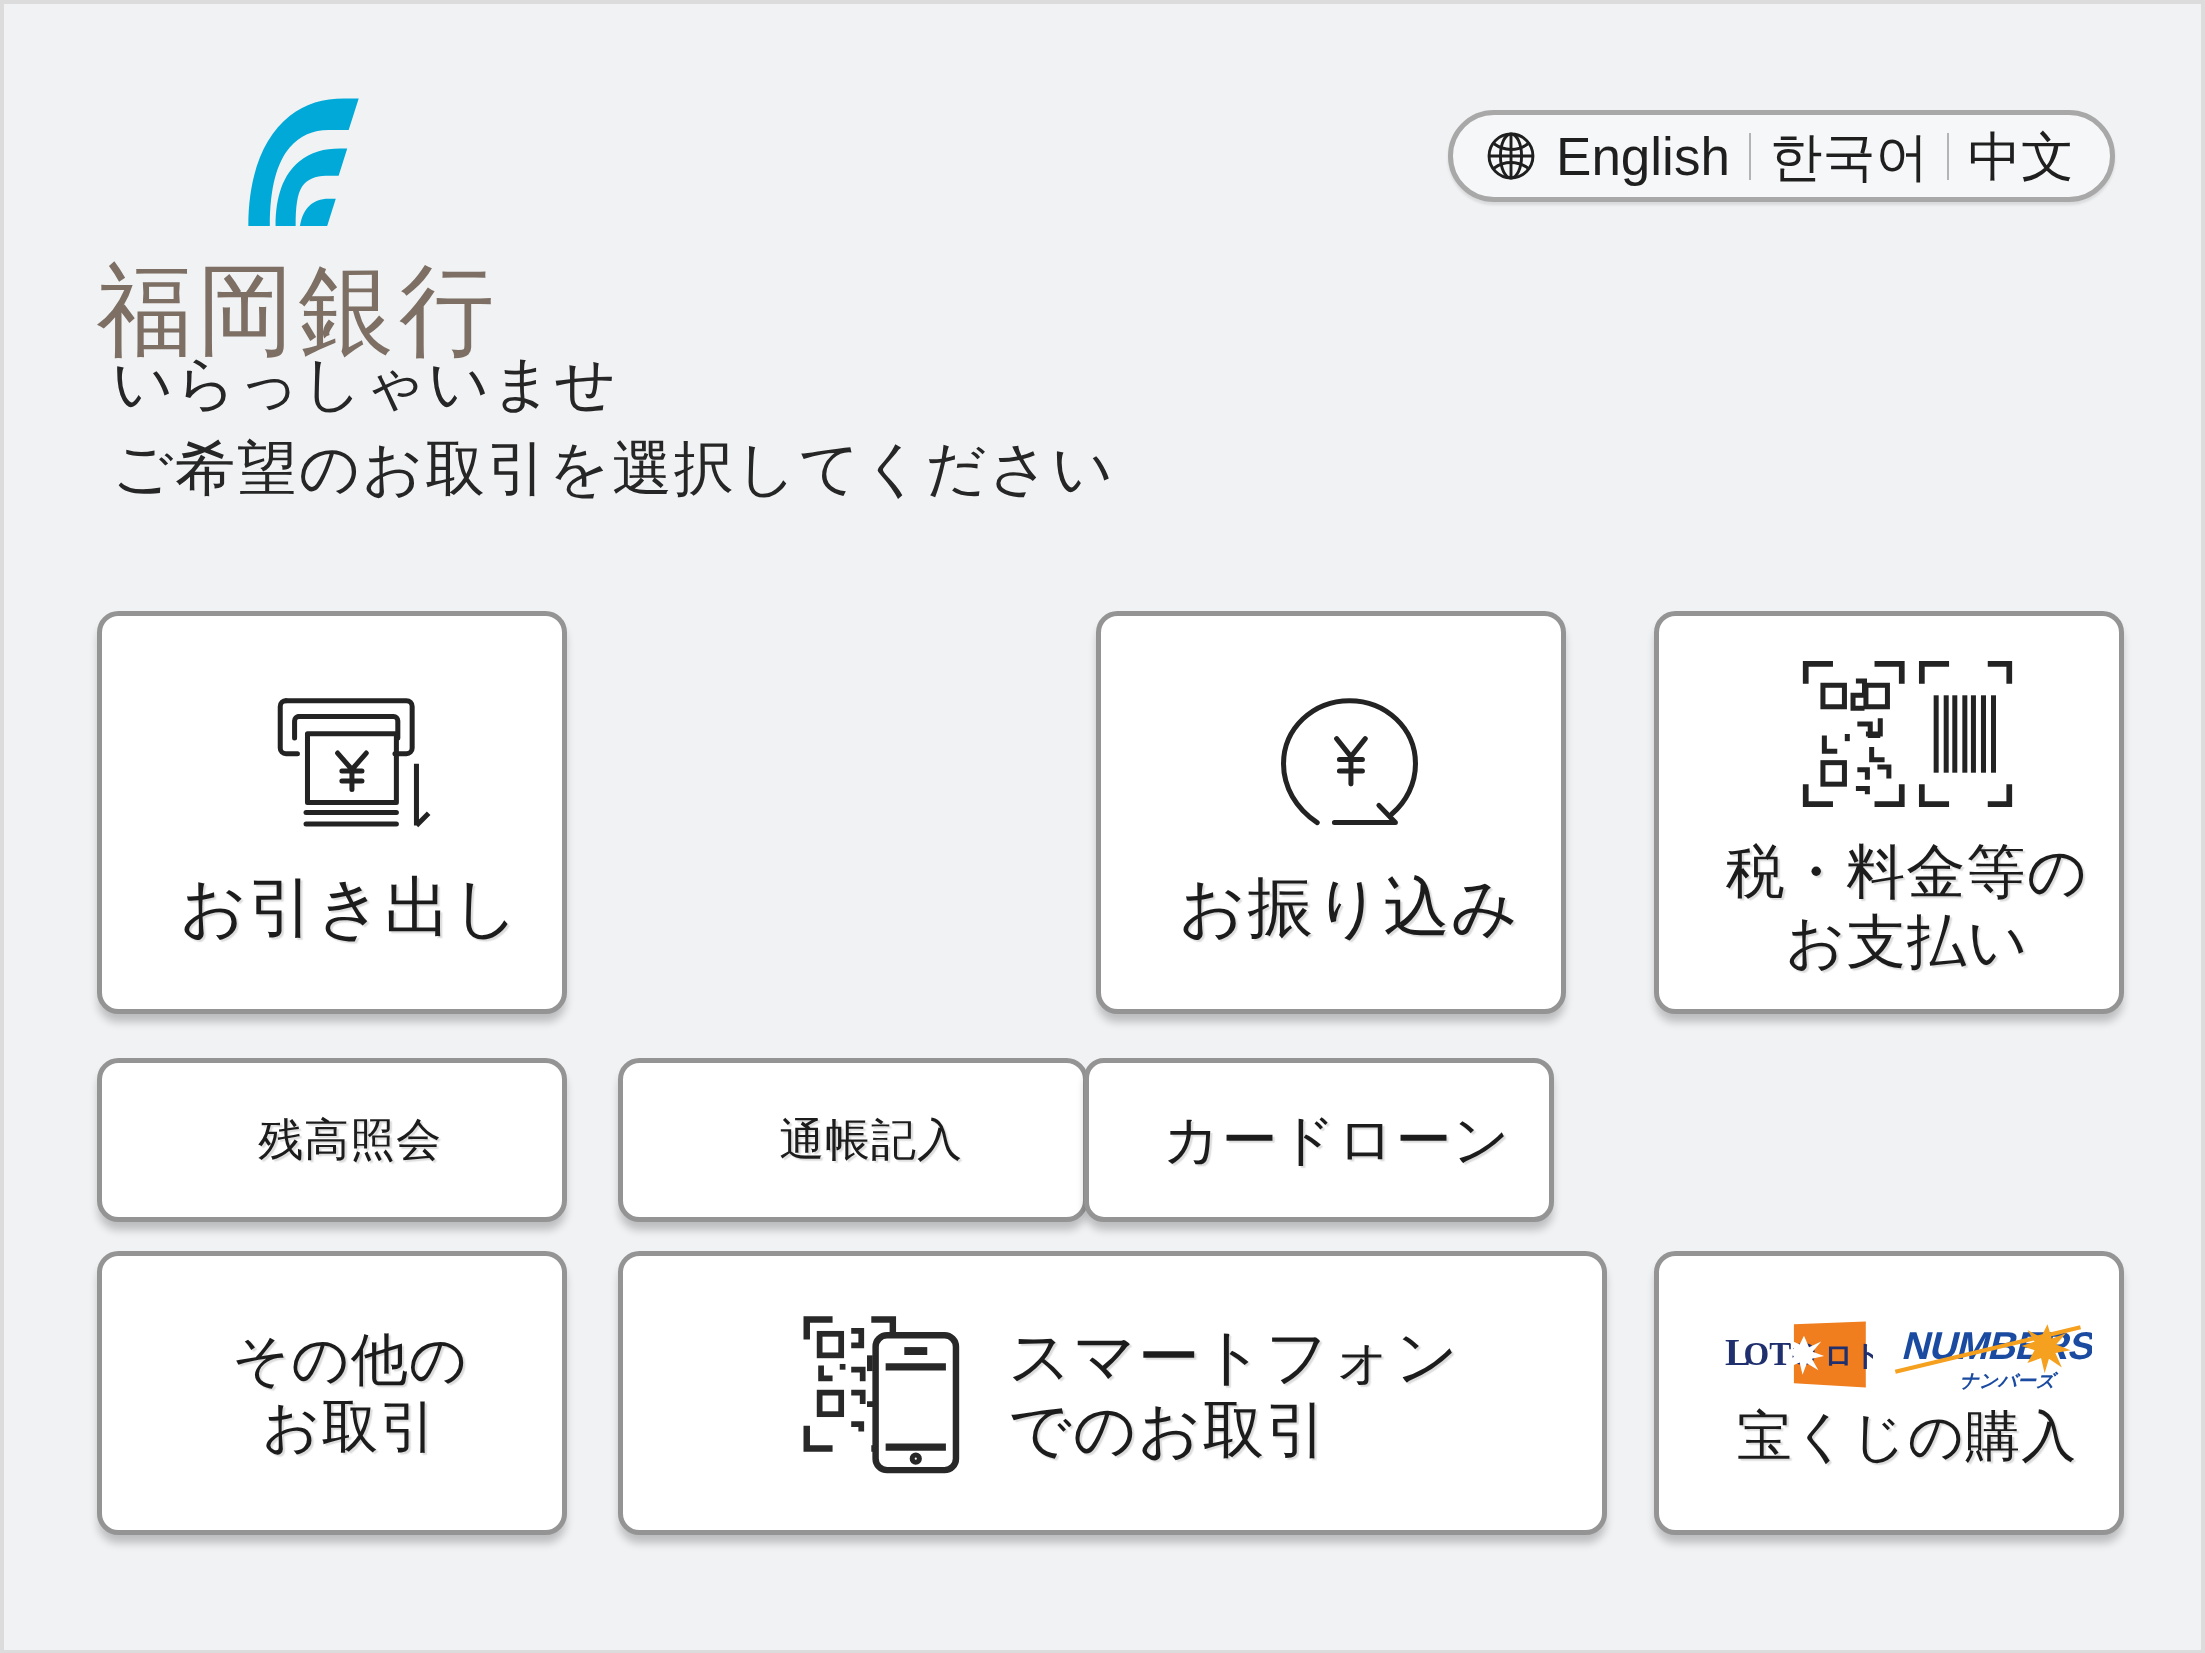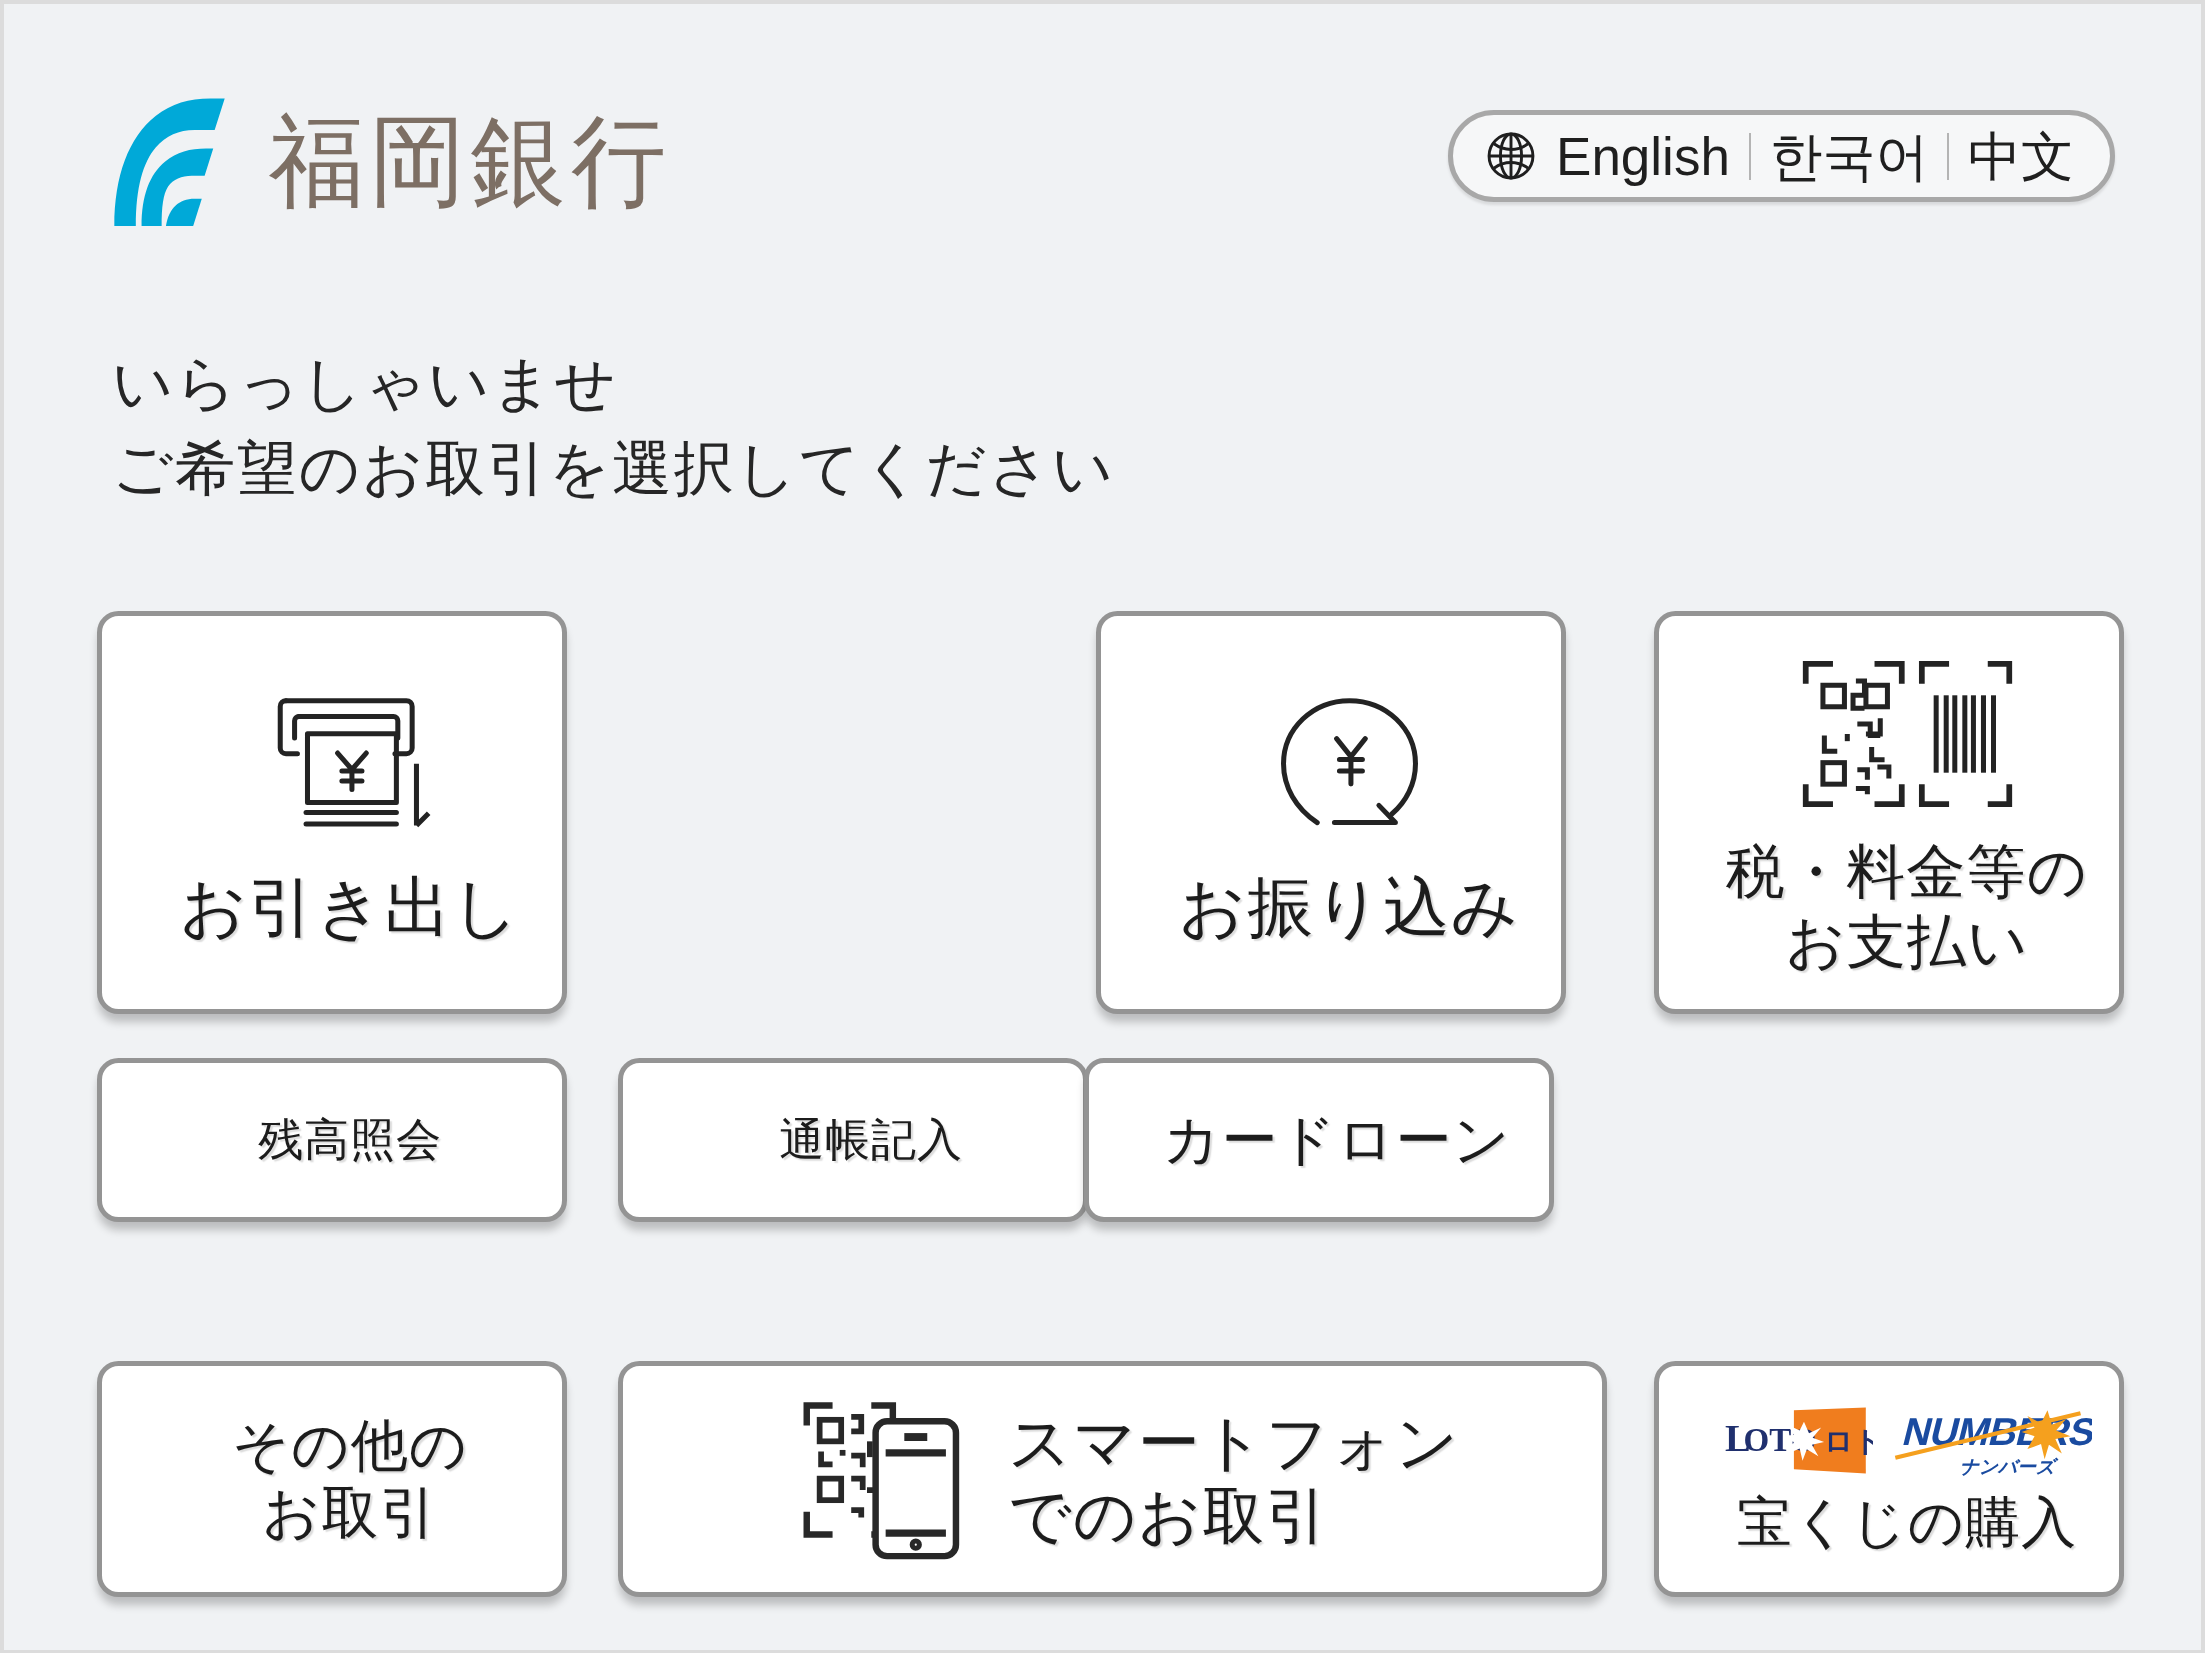--- a/index.html
+++ b/index.html
@@ -18,21 +18,21 @@
 
   
   #header {
     position: absolute;
     left: 0; top: 0;
     width: 2197px; height: 258px;
   }
   #brand {
     position: absolute;
     left: 93px; top: 93px;
-    display: flex; align-items: center; gap: 37px;
+    display: flex; align-items: center; gap: 37px; flex-direction: column;
   }
   #logo-mark { width: 135px; height: 129px; display: block; }
   #bank-name {
     font-size: 95px;
     letter-spacing: 0.06em;
     color: #7d6f64;
     line-height: 1;
     font-weight: 400;
     white-space: nowrap;
     transform: scaleY(1.06);
@@ -111,21 +111,21 @@
 
   
   .r2 { top: 1054px; height: 164px; width: 470px; }
   #btn-balance  { left: 93px; }
   #btn-passbook { left: 614px; }
   #btn-cardloan { left: 1080px; border-radius: 20px; }
   .r2 .label { font-size: 45px; }
   #btn-cardloan .label { font-size: 56px; }
 
   
-  .r3 { top: 1357px; height: 236px; }
+  .r3 { top: 1247px; height: 284px; }
   #btn-other {
     left: 93px; width: 470px;
   }
   #btn-other .label { font-size: 57px; }
   #btn-smartphone {
     left: 614px; width: 989px;
     flex-direction: row;
     justify-content: center;
     gap: 42px;
   }

